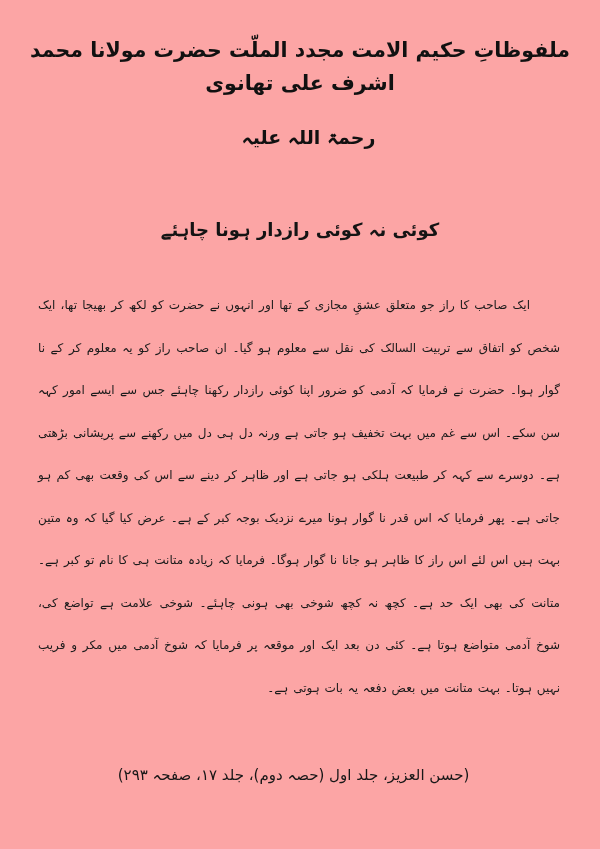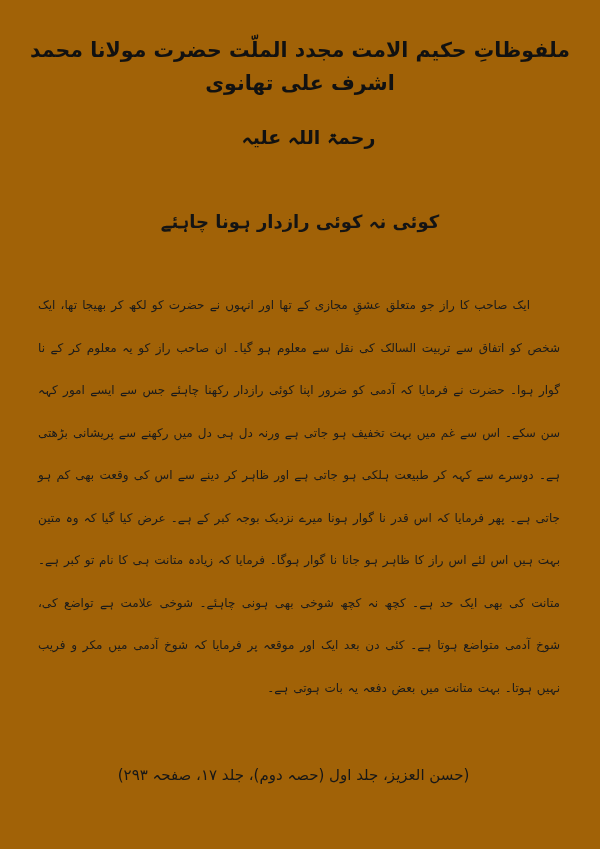--- a/index.html
+++ b/index.html
@@ -12,21 +12,21 @@
     height: 849px;
     overflow: hidden;
     position: relative;
     font-family: "DejaVu Sans", sans-serif;
     color: #1b1b1b;
     direction: rtl;
   }
   .page {
     position: absolute;
     inset: 0;
-    background: #a16207;
+    background: #fca5a5;
   }
   .doc-header {
     position: absolute;
     top: 34px;
     left: 0;
     right: 0;
     text-align: center;
   }
   .title-line1 {
     margin: 0;
@@ -42,21 +42,21 @@
     font-size: 19px;
     font-weight: 700;
     color: #111111;
     margin-left: 17px;
   }
   .section-heading {
     position: absolute;
     top: 202px;
     left: 0;
     right: 0;
-    margin: 9px;
+    margin: 17px;
     text-align: center;
     font-size: 18px;
     font-weight: 600;
     color: #141414;
   }
   .body-block {
     position: absolute;
     top: 284px;
     right: 40px;
     left: 38px;

